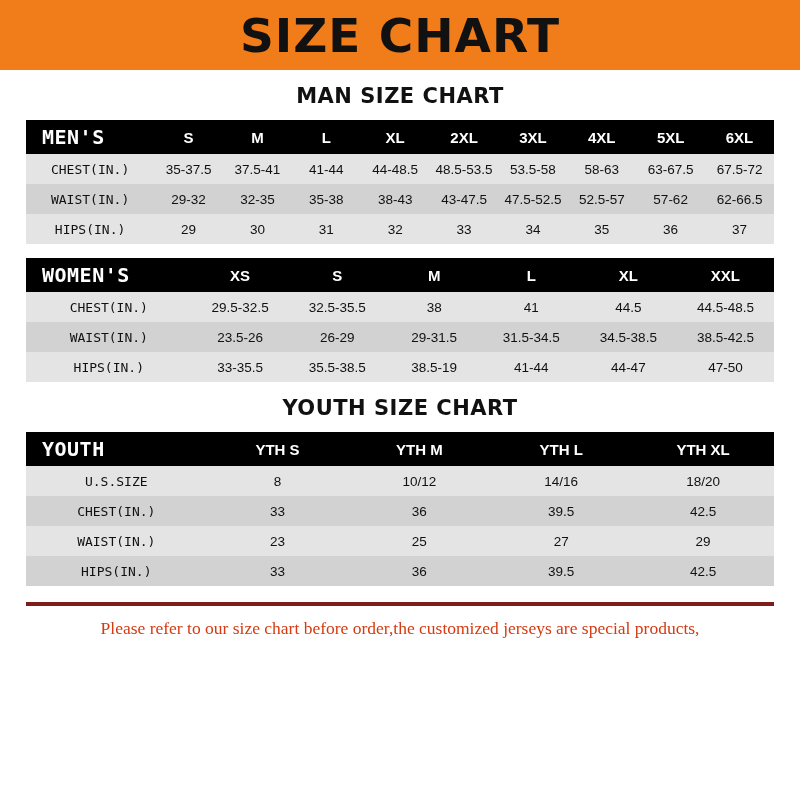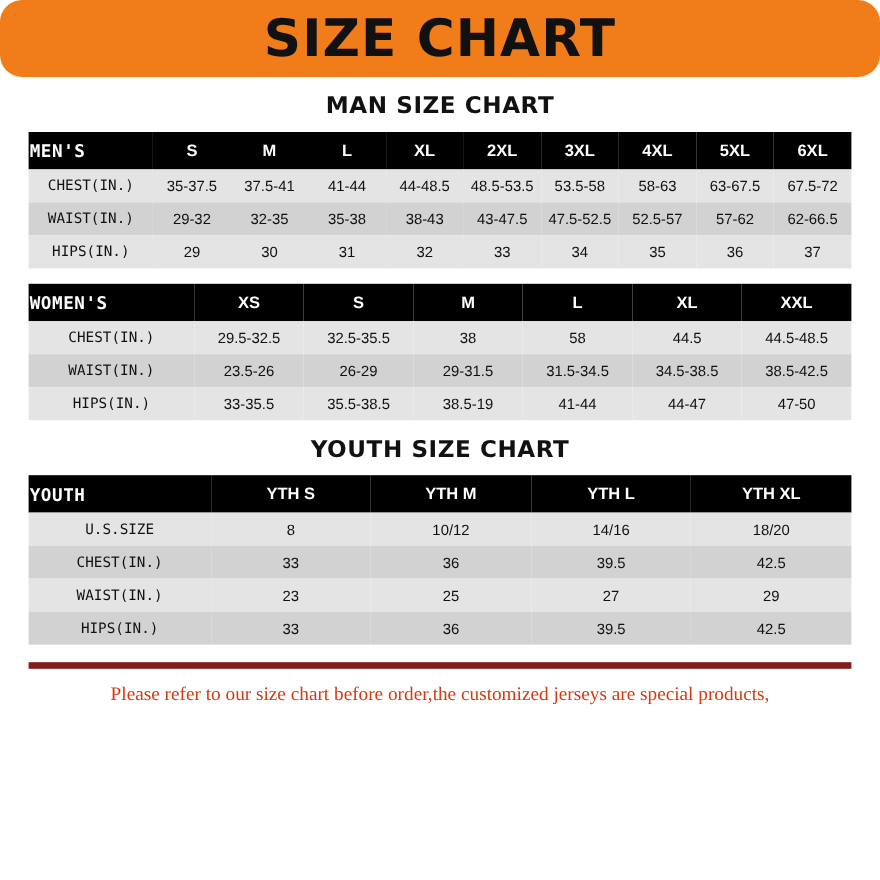--- a/index.html
+++ b/index.html
@@ -19,21 +19,20 @@
     position: relative;
     background: #ffffff;
     box-sizing: border-box;
   }
   .banner {
     background: #f07c1a;
     height: 70px;
     display: flex;
     align-items: center;
     justify-content: center;
-    border-radius: 20px;
   }
   .banner-title {
     font-family: "DejaVu Sans", sans-serif;
     font-weight: bold;
     font-size: 47px;
     letter-spacing: 1px;
     color: #111111;
     line-height: 1;
   }
   .content {
@@ -69,41 +68,41 @@
   }
   table.size-table thead th {
     background: #000000;
     color: #ffffff;
     font-weight: bold;
     height: 34px;
     font-size: 15px;
   }
   table.size-table thead th.rowhead {
     text-align: left;
-    padding-left: 1px;
+    padding-left: 16px;
     font-family: "DejaVu Sans Mono", monospace;
-    font-size: 16px;
+    font-size: 20px;
     letter-spacing: 0.5px;
   }
   table.size-table tbody td.rowhead {
     font-family: "DejaVu Sans Mono", monospace;
     font-size: 13px;
     letter-spacing: 0px;
     text-align: center;
   }
   tr.band-light td { background: #e4e4e4; }
   tr.band-dark td { background: #d2d2d2; }
 
   .men thead th:first-child { width: 15%; }
   .women thead th:first-child { width: 20%; margin-left: 24px; }
   .youth thead th:first-child { width: 22%; }
 
   .footer-note {
     margin-top: 16px;
-    border-top: 6px solid #7f1d1d;
+    border-top: 4px solid #7f1d1d;
     padding-top: 10px;
     text-align: center;
     color: #d53a10;
     font-size: 17.5px;
     line-height: 1.45;
     font-family: "Liberation Serif", serif;
   }
   .footer-note .line { display: block; }
 </style>
 </head>
@@ -187,21 +186,21 @@
             <th>XL</th>
             <th>XXL</th>
           </tr>
         </thead>
         <tbody>
           <tr class="band-light">
             <td class="rowhead">CHEST(IN.)</td>
             <td>29.5-32.5</td>
             <td>32.5-35.5</td>
             <td>38</td>
-            <td>58</td>
+            <td>41</td>
             <td>44.5</td>
             <td>44.5-48.5</td>
           </tr>
           <tr class="band-dark">
             <td class="rowhead">WAIST(IN.)</td>
             <td>23.5-26</td>
             <td>26-29</td>
             <td>29-31.5</td>
             <td>31.5-34.5</td>
             <td>34.5-38.5</td>

